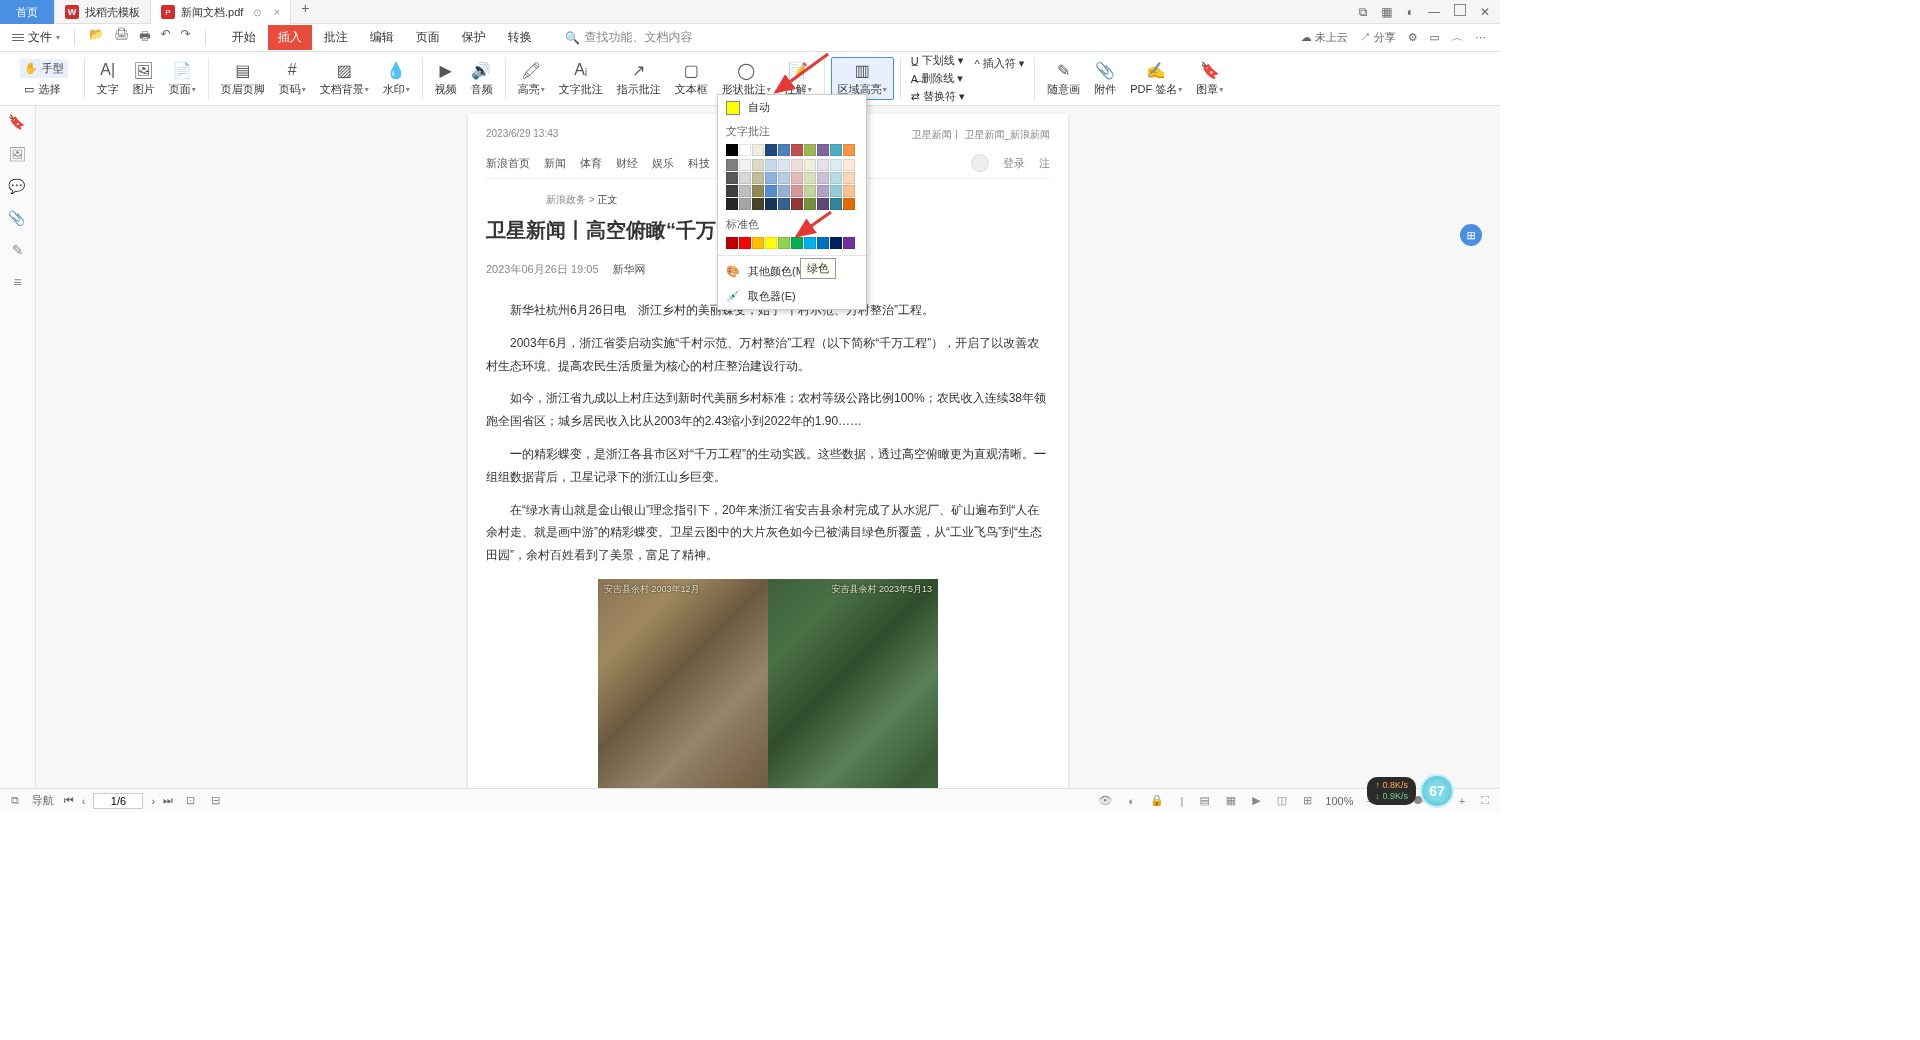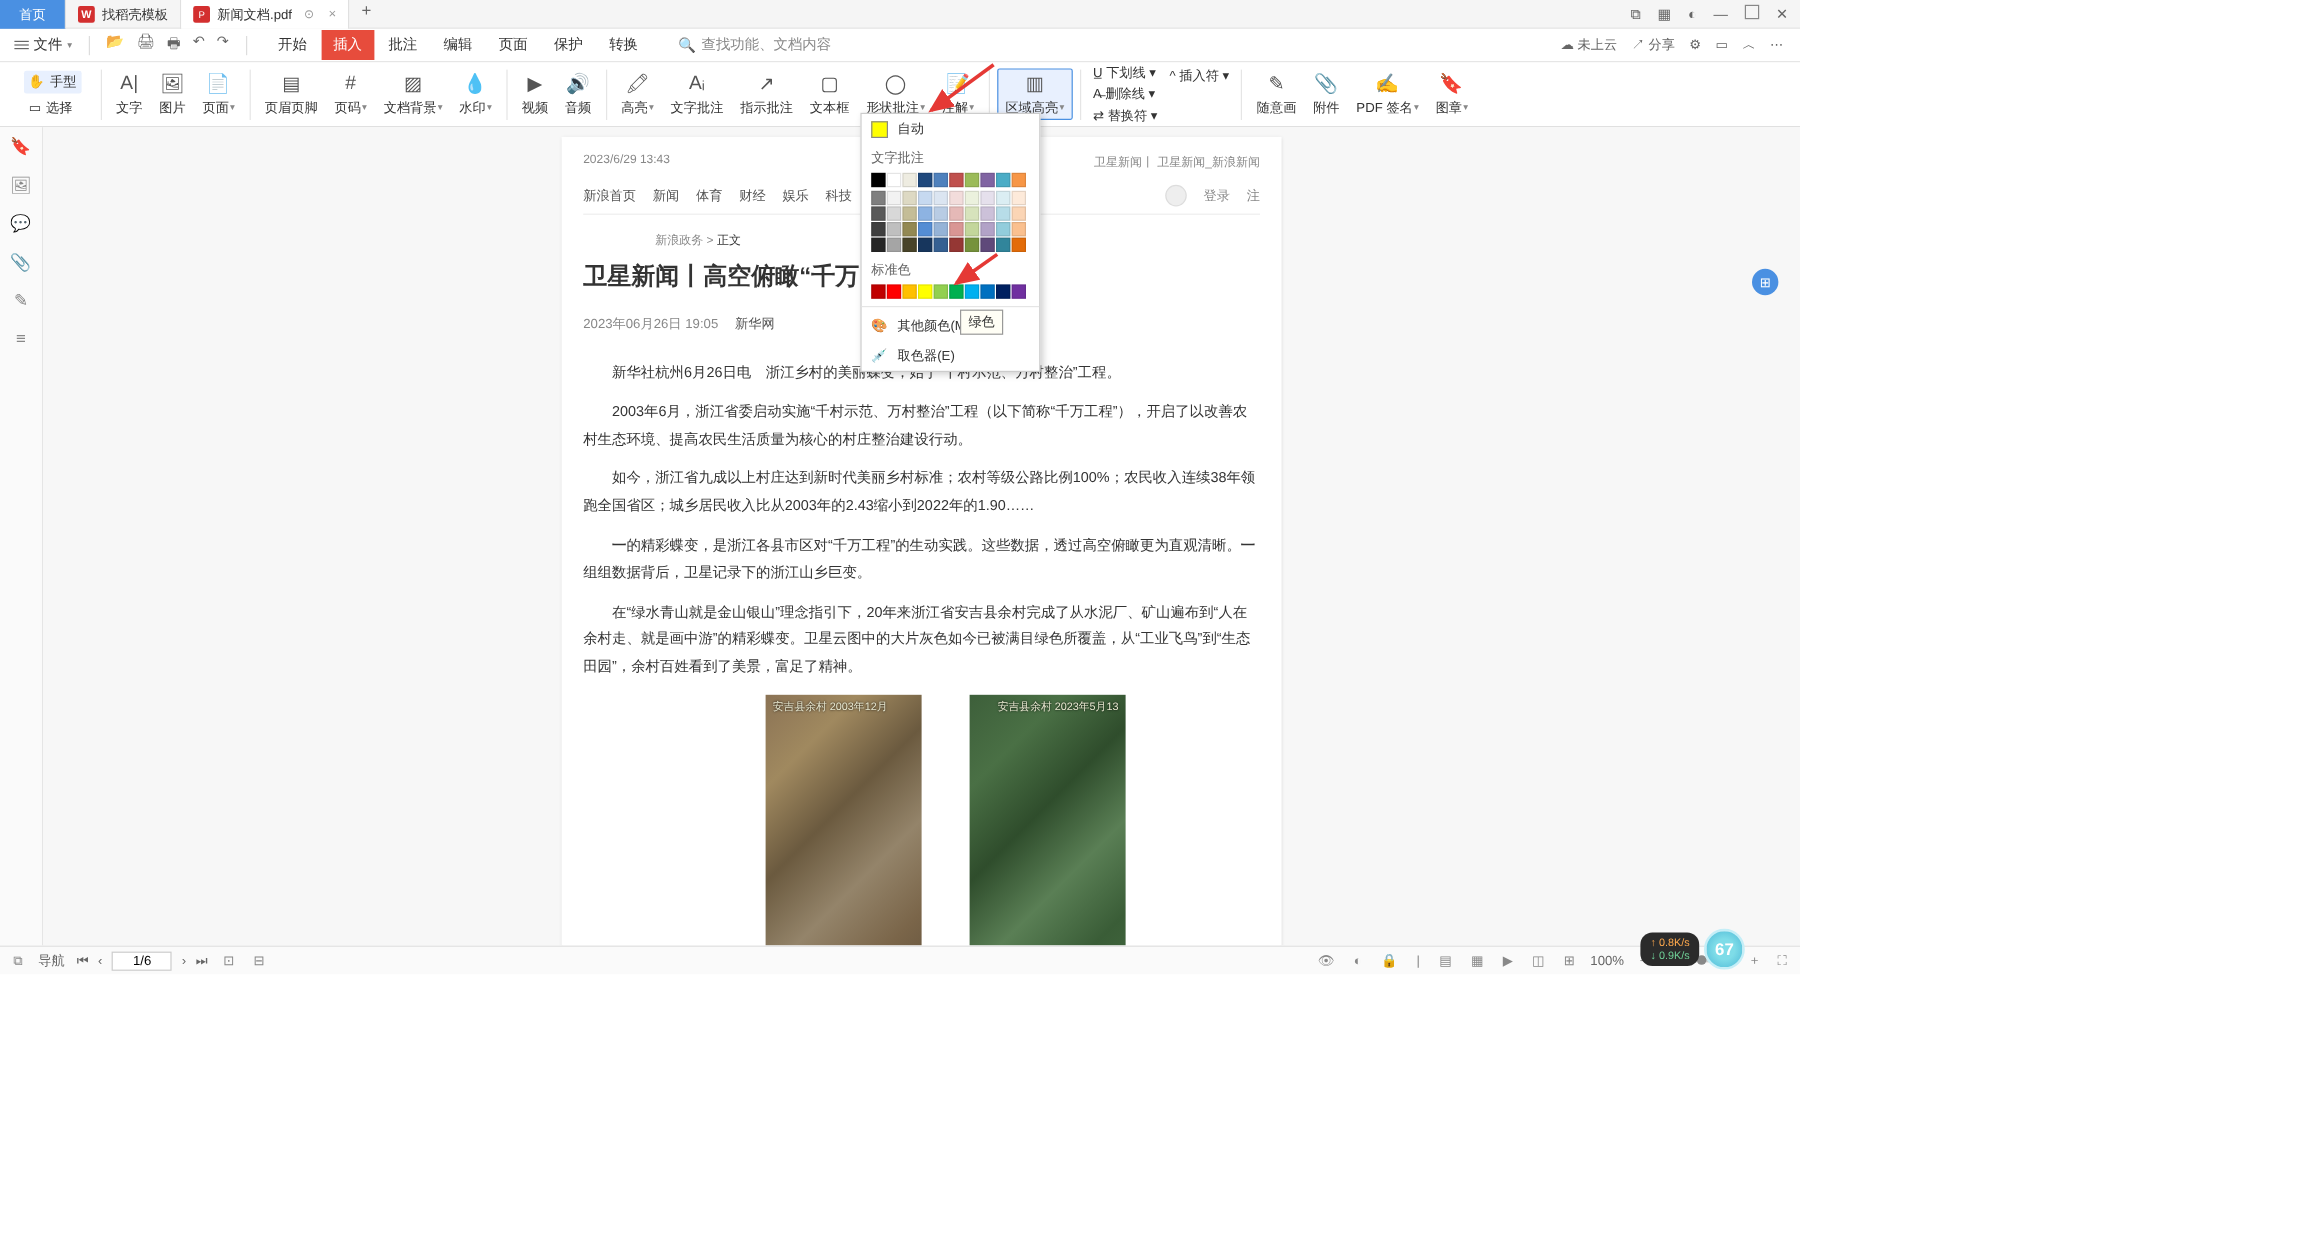--- a/index.html
+++ b/index.html
@@ -62,21 +62,21 @@
 .pnav .login{color:#888;}
 .pnav .av{width:18px;height:18px;border-radius:50%;background:#eee;border:1px solid #ddd;}
 .bread{color:#888;font-size:10px;margin:14px 0 6px 60px;}
 .bread b{color:#333;font-weight:normal;}
 .ptitle{font-size:20px;font-weight:bold;margin:10px 0 18px;}
 .pmeta{color:#888;font-size:11px;margin-bottom:22px;}
 .pmeta .src{margin-left:14px;color:#555;}
 .para{line-height:1.9;font-size:12px;margin-bottom:10px;text-indent:2em;}
 .para .bold{font-weight:bold;}
 .satimg{display:flex;margin:12px auto 0;width:340px;height:260px;}
-.satimg .half{flex:1;position:relative;overflow:hidden;margin-left:40px;}
+.satimg .half{flex:1;position:relative;overflow:hidden;}
 .brown{background:linear-gradient(135deg,#8b7355 0%,#a0895f 20%,#6b5a3f 40%,#94846a 60%,#7a6549 80%,#5f4f3a 100%);}
 .green{background:linear-gradient(135deg,#3d5f3a 0%,#4a7045 20%,#2f4d2c 40%,#5a7f55 60%,#3a5d37 80%,#456b41 100%);}
 .satimg .label{position:absolute;top:4px;color:#e8e8d0;font-size:9px;text-shadow:0 0 2px #000;}
 .brown .label{left:6px;}
 .green .label{right:6px;text-align:right;}
 
 
 .colorpicker { position:absolute; left:717px; top:94px; width:150px; background:#fff; border:1px solid #ccc; box-shadow:2px 2px 6px rgba(0,0,0,.2); font-size:11px; z-index:100;}
 .cp-row{display:flex;align-items:center;padding:5px 8px;gap:8px;}
 .cp-sw{width:14px;height:14px;border:1px solid #888;}

